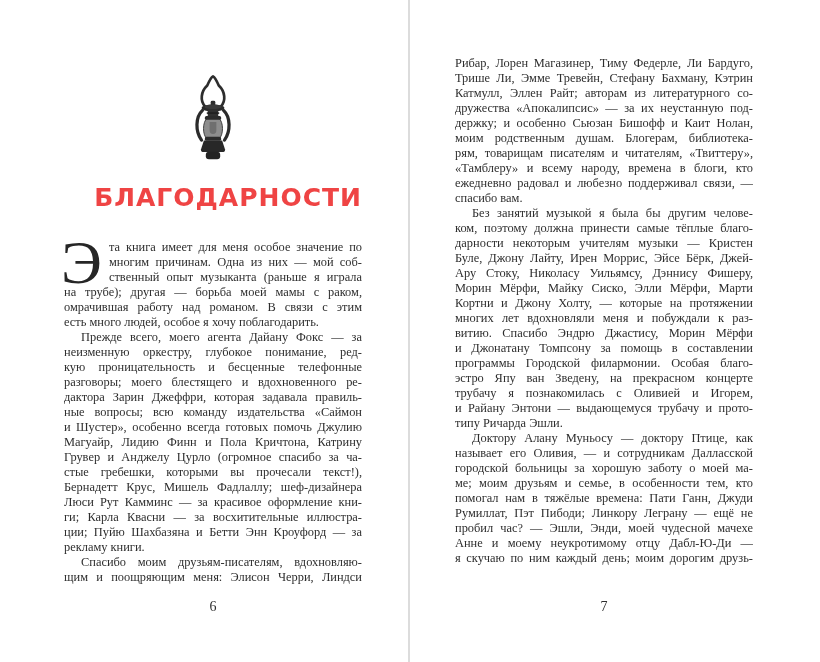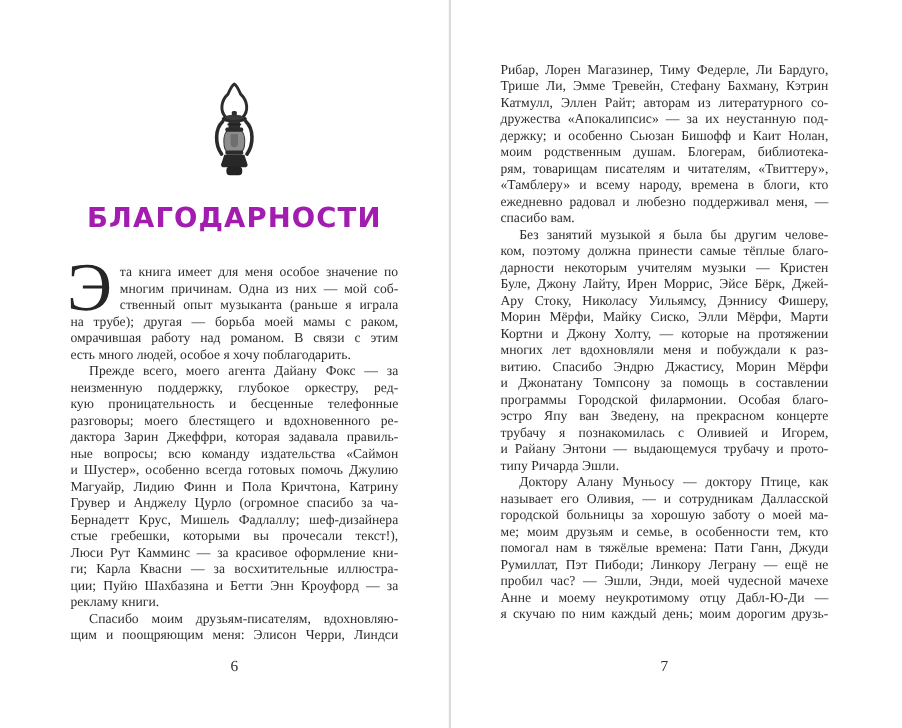--- a/index.html
+++ b/index.html
@@ -22,22 +22,22 @@
 
   .page-header { padding-top: 72px; text-align: center; }
   .lantern-wrap { height: 96px; display: flex; justify-content: center; align-items: flex-start; }
   .chapter-title {
     font-family: "DejaVu Sans", "Liberation Sans", sans-serif;
     font-weight: 800;
     font-size: 25px;
     line-height: 28px;
     letter-spacing: 1px;
     margin: 16px 0 0 0;
-    color: #a21caf;
-    text-align: center;
+    color: #ef4444;
+    text-align: right;
   }
 
   .body-text { font-size: 12.4px; line-height: 15px; text-rendering: optimizeLegibility; }
   .page-left  .body-text { margin-top: 28px; }
   .page-right .body-text { padding-top: 56px; }
 
   .para { margin: 0; }
   .line { text-align: justify; text-align-last: justify; white-space: normal; }
   .line.para-end { text-align-last: left; }
   .line.indent-first { padding-left: 17px; }
@@ -101,30 +101,30 @@
         <span class="dropcap">Э</span>
         <div class="line">та книга имеет для меня особое значение по</div>
         <div class="line">многим причинам. Одна из них — мой соб-</div>
         <div class="line">ственный опыт музыканта (раньше я играла</div>
         <div class="line">на трубе); другая — борьба моей мамы с раком,</div>
         <div class="line">омрачившая работу над романом. В связи с этим</div>
         <div class="line para-end">есть много людей, особое я хочу поблагодарить.</div>
       </div>
       <div class="para">
         <div class="line indent-first">Прежде всего, моего агента Дайану Фокс — за</div>
-        <div class="line">неизменную поддержку, глубокое оркестру, ред-</div>
+        <div class="line">неизменную оркестру, глубокое понимание, ред-</div>
         <div class="line">кую проницательность и бесценные телефонные</div>
         <div class="line">разговоры; моего блестящего и вдохновенного ре-</div>
         <div class="line">дактора Зарин Джеффри, которая задавала правиль-</div>
         <div class="line">ные вопросы; всю команду издательства «Саймон</div>
         <div class="line">и Шустер», особенно всегда готовых помочь Джулию</div>
         <div class="line">Магуайр, Лидию Финн и Пола Кричтона, Катрину</div>
         <div class="line">Грувер и Анджелу Цурло (огромное спасибо за ча-</div>
+        <div class="line">стые гребешки, которыми вы прочесали текст!),</div>
         <div class="line">Бернадетт Крус, Мишель Фадлаллу; шеф-дизайнера</div>
-        <div class="line">стые гребешки, которыми вы прочесали текст!),</div>
         <div class="line">Люси Рут Камминс — за красивое оформление кни-</div>
         <div class="line">ги; Карла Квасни — за восхитительные иллюстра-</div>
         <div class="line">ции; Пуйю Шахбазяна и Бетти Энн Кроуфорд — за</div>
         <div class="line para-end">рекламу книги.</div>
       </div>
       <div class="para">
         <div class="line indent-first">Спасибо моим друзьям-писателям, вдохновляю-</div>
         <div class="line">щим и поощряющим меня: Элисон Черри, Линдси</div>
       </div>
     </div>
@@ -135,21 +135,21 @@
   <div class="body-text">
       <div class="para">
         <div class="line">Рибар, Лорен Магазинер, Тиму Федерле, Ли Бардуго,</div>
         <div class="line">Трише Ли, Эмме Тревейн, Стефану Бахману, Кэтрин</div>
         <div class="line">Катмулл, Эллен Райт; авторам из литературного со-</div>
         <div class="line">дружества «Апокалипсис» — за их неустанную под-</div>
         <div class="line">держку; и особенно Сьюзан Бишофф и Каит Нолан,</div>
         <div class="line">моим родственным душам. Блогерам, библиотека-</div>
         <div class="line">рям, товарищам писателям и читателям, «Твиттеру»,</div>
         <div class="line">«Тамблеру» и всему народу, времена в блоги, кто</div>
-        <div class="line">ежедневно радовал и любезно поддерживал меня, —</div>
+        <div class="line">ежедневно радовал и любезно поддерживал связи, —</div>
         <div class="line para-end">спасибо вам.</div>
       </div>
       <div class="para">
         <div class="line indent-first">Без занятий музыкой я была бы другим челове-</div>
         <div class="line">ком, поэтому должна принести самые тёплые благо-</div>
         <div class="line">дарности некоторым учителям музыки — Кристен</div>
         <div class="line">Буле, Джону Лайту, Ирен Моррис, Эйсе Бёрк, Джей-</div>
         <div class="line">Ару Стоку, Николасу Уильямсу, Дэннису Фишеру,</div>
         <div class="line">Морин Мёрфи, Майку Сиско, Элли Мёрфи, Марти</div>
         <div class="line">Кортни и Джону Холту, — которые на протяжении</div>

